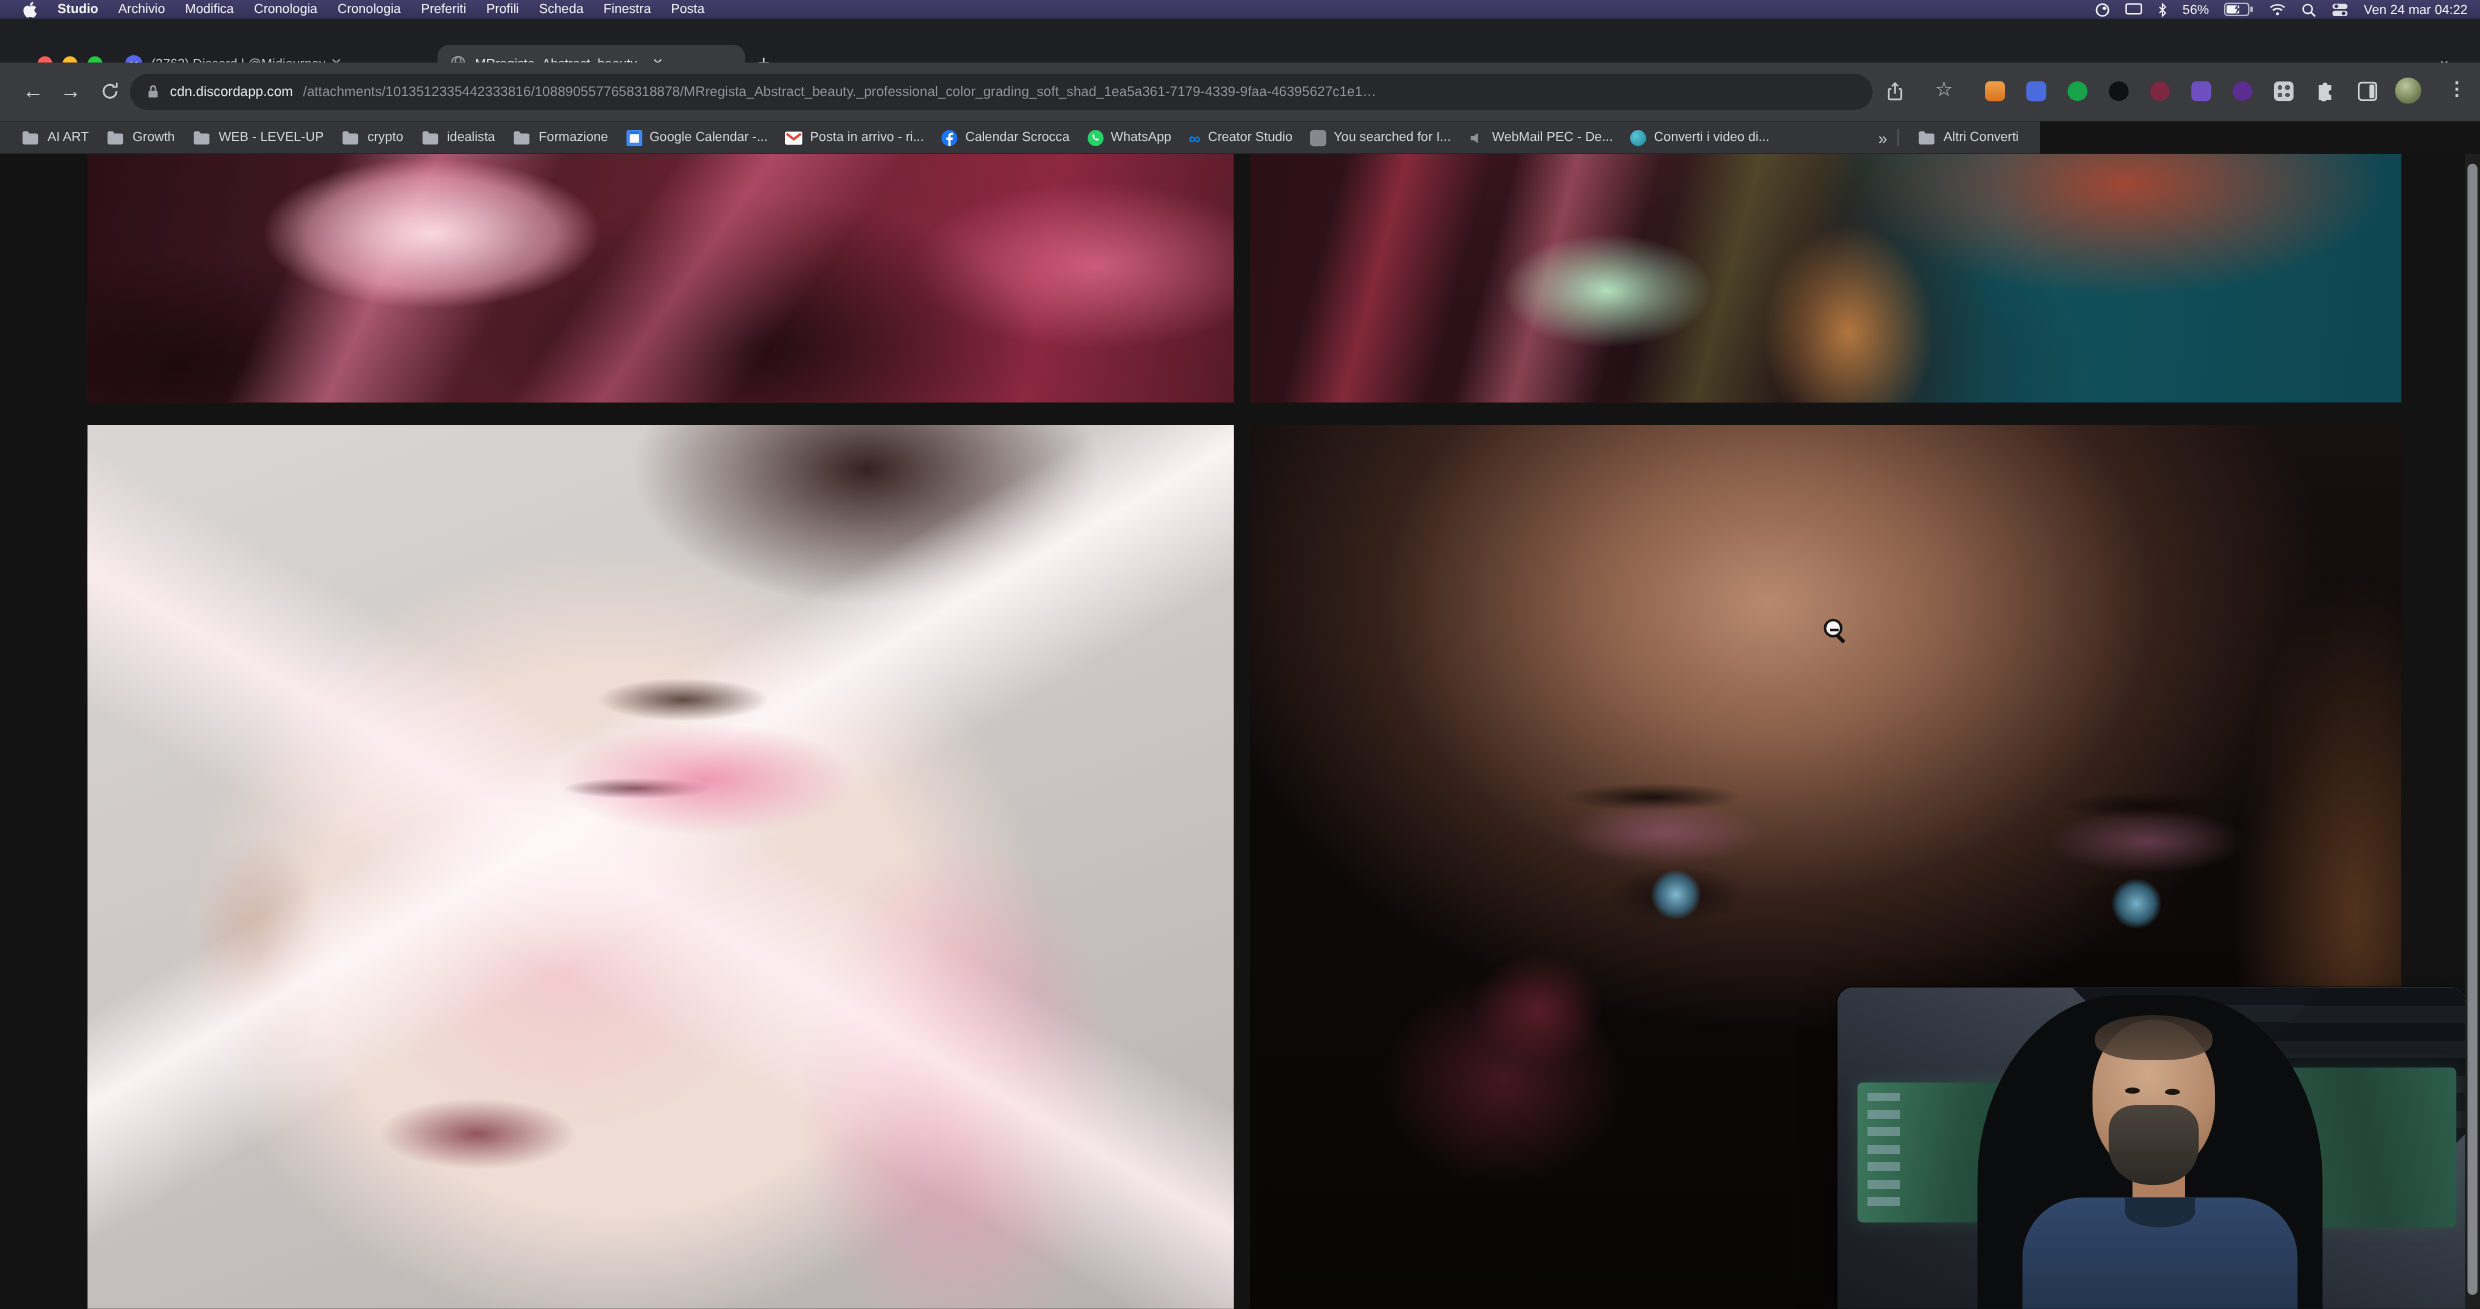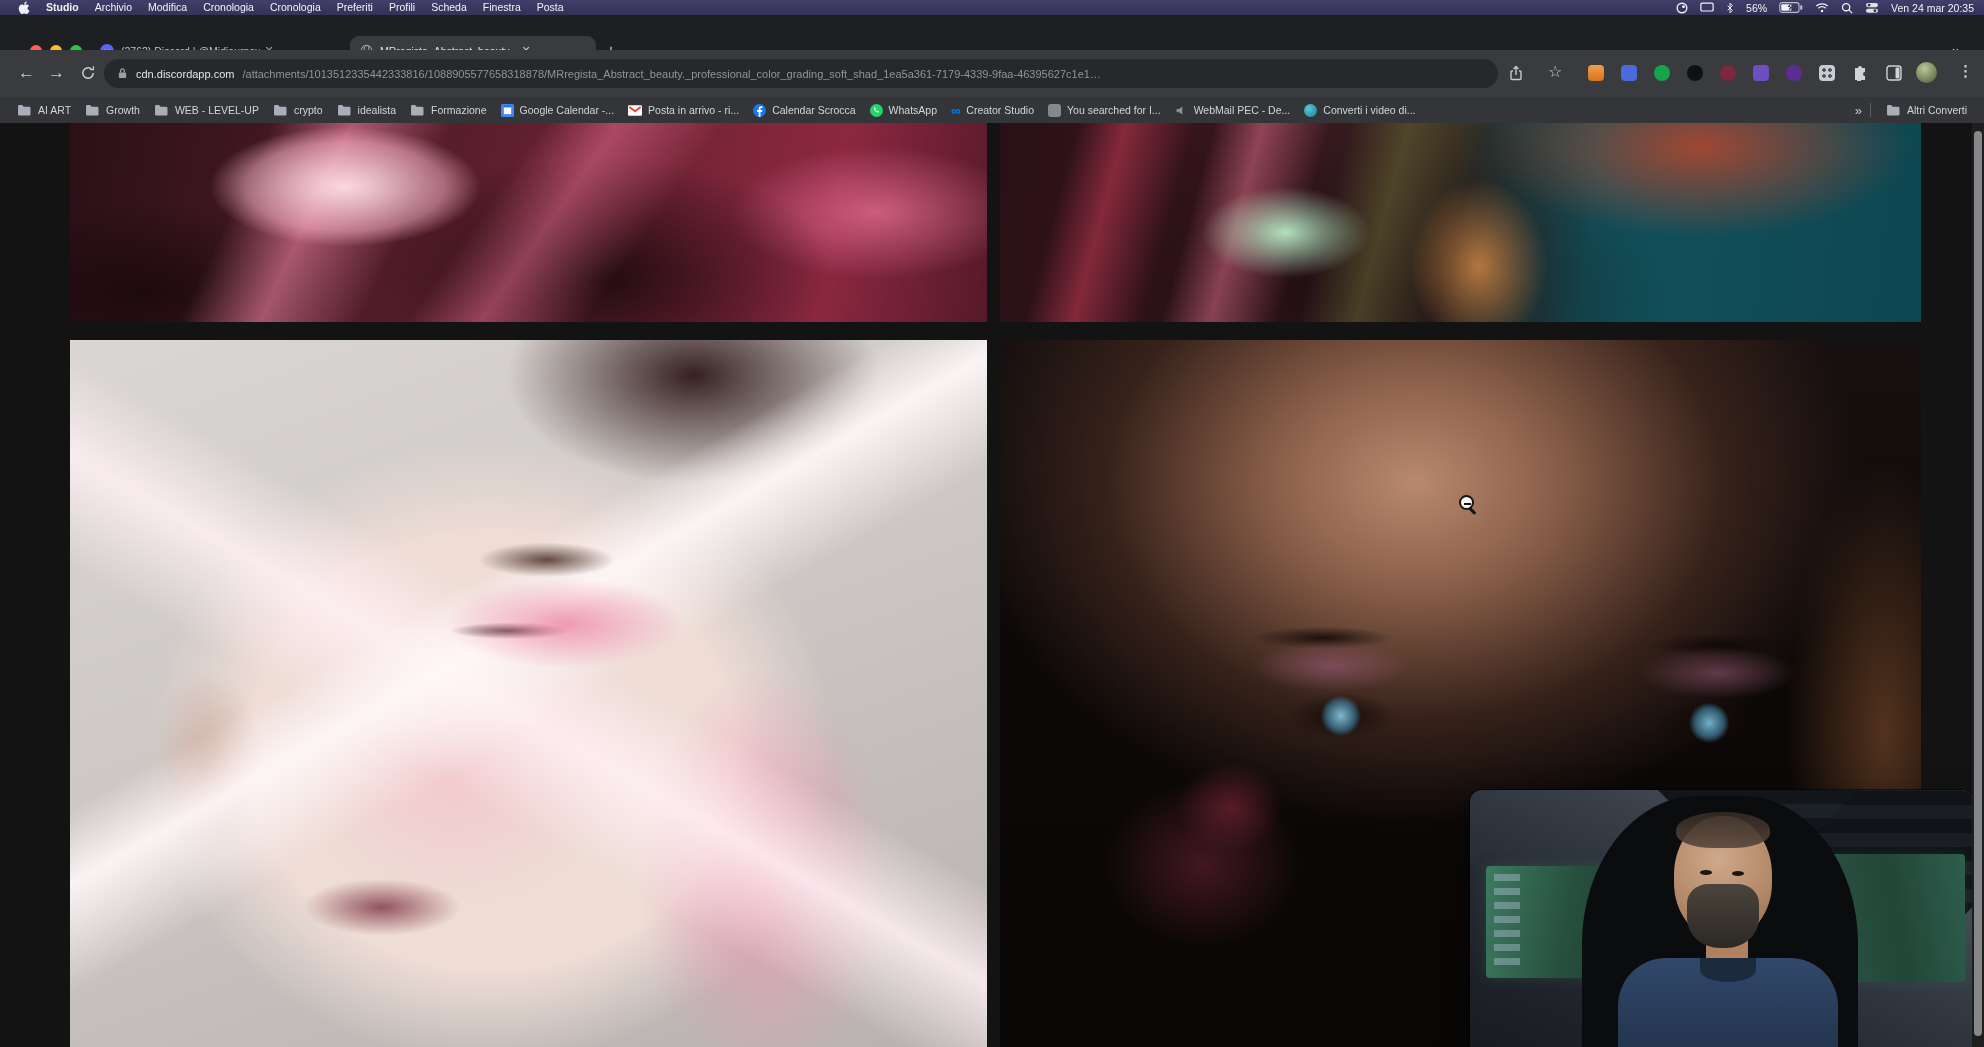--- a/index.html
+++ b/index.html
@@ -20,21 +20,21 @@
 .tab-x{color:#9aa0a6;font-size:11px;padding:0 4px;flex:0 0 auto}
 #tab-active{background:#3a3b3f;border-radius:9px 9px 0 0;color:#dfe1e5}
 .newtab{position:absolute;color:#c6c9ce;font-size:17px;line-height:17px}
 #toolbar{position:absolute;left:0;top:50px;width:1984px;height:47px;background:#3a3b3f}
 .navg{position:absolute;color:#c9ccd0;font-size:17px;line-height:17px}
 .pill{position:absolute;left:104px;top:9px;width:1394px;height:29px;border-radius:15px;background:#27282c;display:flex;align-items:center;padding:0 13px;gap:8px;overflow:hidden}
 .pill .host{color:#e3e5e8;font-size:11px;white-space:nowrap}
 .pill .path{color:#8f949b;font-size:11px;white-space:nowrap;overflow:hidden;flex:1}
 .ext{width:16px;height:16px;border-radius:4px;flex:0 0 auto}
 #extrow{position:absolute;left:1588px;top:15px;display:flex;gap:17px;align-items:center}
-#bookmarks{position:absolute;left:0;top:97px;width:1984px;height:26px;background:#333539;display:flex;align-items:center;padding:0 10px;font-size:10.5px;color:#d3d5d9}
+#bookmarks{position:absolute;left:0;top:97px;width:1632px;height:26px;background:#333539;display:flex;align-items:center;padding:0 10px;font-size:10.5px;color:#d3d5d9}
 .bm{display:flex;align-items:center;gap:6px;padding:0 7px;height:20px;white-space:nowrap;flex:0 0 auto}
 .bm-right{margin-left:auto;display:flex;align-items:center;gap:8px}
 .vsep{width:1px;height:14px;background:#5a5d62}
 
 #content{position:absolute;left:0;top:123px;width:1984px;height:924px;background:#131313;overflow:hidden}
 #imgGrid{position:absolute;left:70px;top:0;display:grid;grid-template-columns:917px 921px;grid-template-rows:199px 709px;gap:18px 13px}
 .cell{overflow:hidden;position:relative}
 
 #sbTrack{position:absolute;left:1972px;top:123px;width:12px;height:924px;background:#1e1e1e;z-index:70}
 #sbThumb{position:absolute;left:2px;top:8px;width:8px;height:905px;background:#85878b;border-radius:4px}
@@ -106,21 +106,21 @@
         </svg>
       </span>
     <span>
         <svg width="14" height="12" viewBox="0 0 16 14">
           <rect x="1" y="1.2" width="14" height="4.8" rx="2.4" fill="#f2f2f7" opacity=".9"></rect>
           <circle cx="4.6" cy="3.6" r="1.7" fill="#35345a"></circle>
           <rect x="1" y="7.8" width="14" height="4.8" rx="2.4" fill="#f2f2f7" opacity=".9"></rect>
           <circle cx="11.4" cy="10.2" r="1.7" fill="#35345a"></circle>
         </svg>
       </span>
-    <span class="txt">Ven 24 mar 20:35</span>
+    <span class="txt">Ven 24 mar 04:22</span>
   </span>
 </div>
 
 <div id="tabstrip">
   <span class="light" style="left:30px;background:#ff5f57"></span>
   <span class="light" style="left:50px;background:#febc2e"></span>
   <span class="light" style="left:70px;background:#28c840"></span>
 
   <div class="tab" style="left:100px;width:242px">
     <span style="flex:0 0 auto;margin-right:7px">

